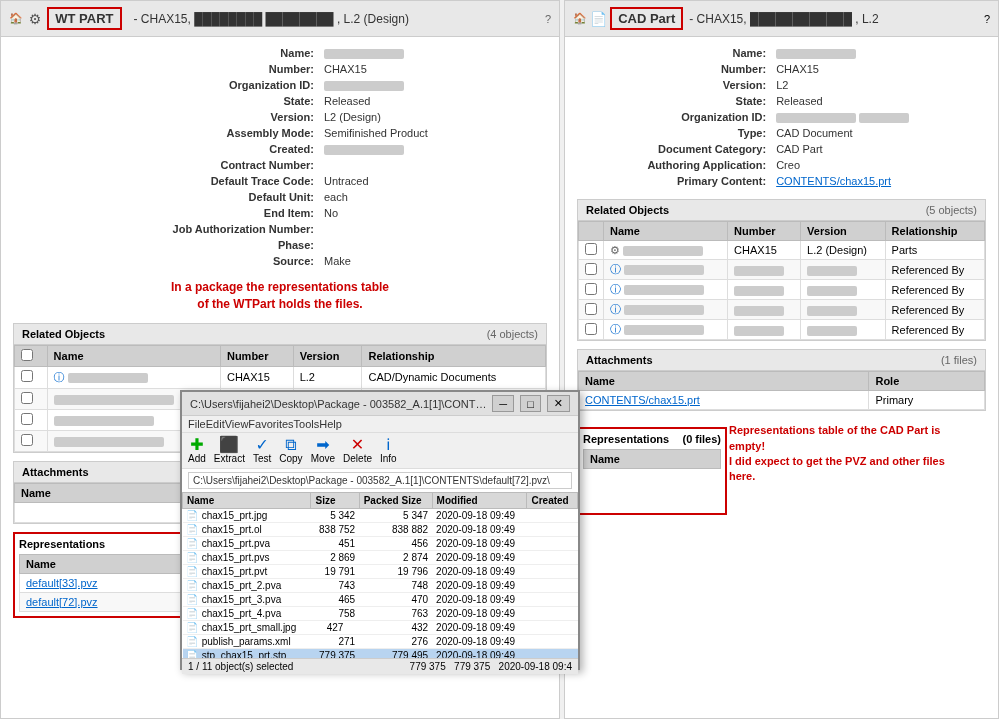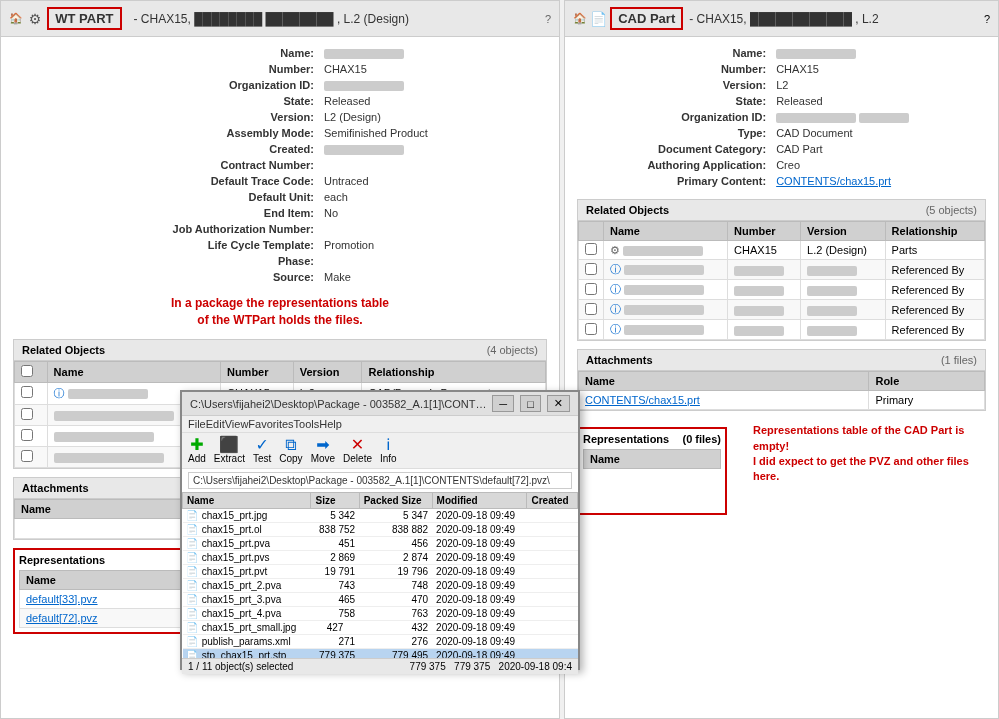--- a/index.html
+++ b/index.html
@@ -54,21 +54,21 @@
 
     .attachments-box { border: 1px solid #ccc; margin-bottom: 8px; }
     .att-table { width: 100%; border-collapse: collapse; }
     .att-table th { background: #d0d0d0; padding: 3px 6px; text-align: left; border: 1px solid #bbb; font-weight: bold; }
     .att-table td { padding: 3px 6px; border: 1px solid #ddd; }
 
     .rep-empty-box { border: 2px solid #cc0000; padding: 4px; margin-top: 8px; min-height: 80px; }
     .rep-empty-table { width: 100%; border-collapse: collapse; margin-top: 4px; }
     .rep-empty-table th { background: #d0d0d0; padding: 3px 6px; text-align: left; border: 1px solid #bbb; font-weight: bold; }
 
-    .annotation-right { color: #cc0000; font-size: 11px; font-weight: bold; line-height: 1.4; margin-left: 26px; margin-top: 4px; }
+    .annotation-right { color: #cc0000; font-size: 11px; font-weight: bold; line-height: 1.4; margin-left: 2px; margin-top: 4px; }
 
     
     .file-explorer { position: absolute; left: 180px; top: 390px; width: 400px; height: 280px; border: 2px solid #888; background: #fff; box-shadow: 3px 3px 8px rgba(0,0,0,0.3); z-index: 10; }
     .fe-titlebar { background: #e0e0e0; padding: 3px 8px; display: flex; align-items: center; justify-content: space-between; border-bottom: 1px solid #ccc; font-size: 11px; }
     .fe-title-text { font-size: 11px; color: #333; white-space: nowrap; overflow: hidden; text-overflow: ellipsis; max-width: 300px; }
     .fe-controls { display: flex; gap: 6px; }
     .fe-btn { background: #d0d0d0; border: 1px solid #999; padding: 1px 6px; cursor: pointer; font-size: 11px; }
 
     .fe-menubar { background: #f0f0f0; padding: 2px 6px; border-bottom: 1px solid #ddd; display: flex; font-size: 11px; }
     .fe-menu-item { cursor: pointer; color: #333; }
@@ -156,24 +156,20 @@
               <td class="label">Default Unit:</td>
               <td class="value">each</td>
             </tr>
           <tr>
               <td class="label">End Item:</td>
               <td class="value">No</td>
             </tr>
           <tr>
               <td class="label">Job Authorization Number:</td>
               <td class="value"></td>
-            </tr>
-          <tr>
-              <td class="label">Life Cycle Template:</td>
-              <td class="value">Promotion</td>
             </tr>
           <tr>
               <td class="label">Phase:</td>
               <td class="value"></td>
             </tr>
           <tr>
               <td class="label">Source:</td>
               <td class="value">Make</td>
             </tr>
         </tbody>

